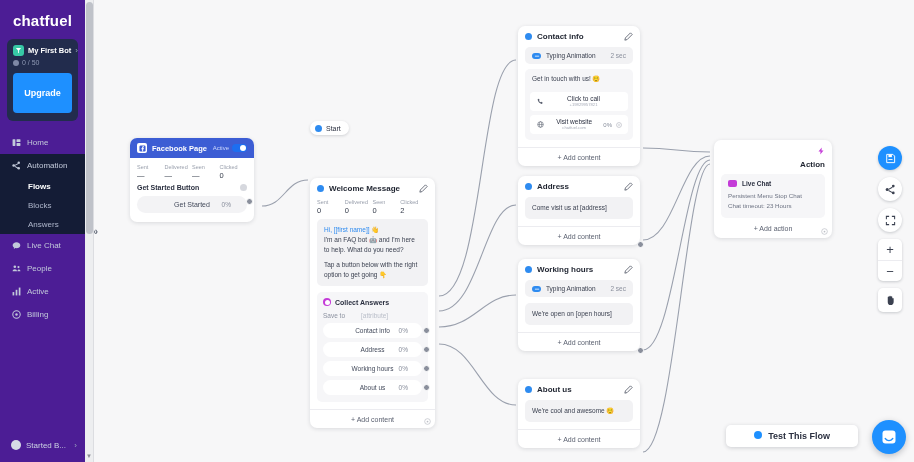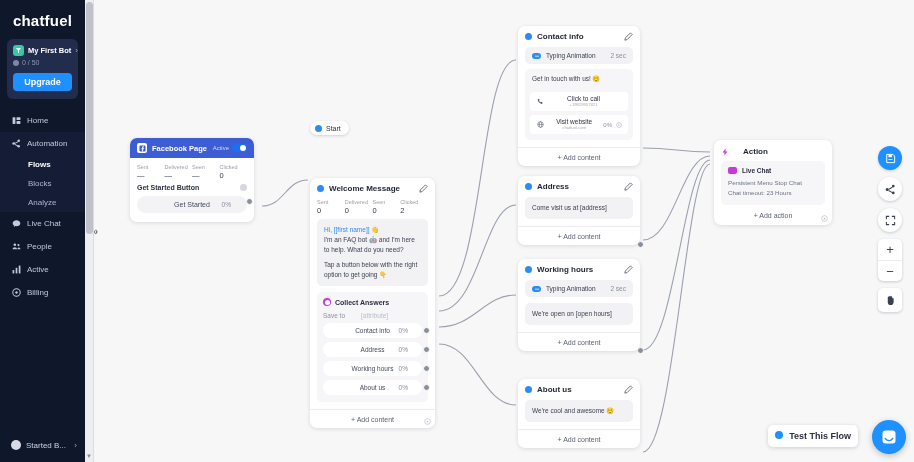--- a/index.html
+++ b/index.html
@@ -8,21 +8,21 @@
     font-family: "Liberation Sans", sans-serif;
     background: #f4f5f7;
     position: relative;
     -webkit-font-smoothing: antialiased;
   }
 
   
   .sidebar {
     position: absolute; left: 0; top: 0;
     width: 85px; height: 462px;
-    background: #0f172a;
+    background: #4c1d95;
     color: #c9d0e0;
     display: flex; flex-direction: column;
   }
   .brand {
     font-size: 15px; font-weight: 700; color: #fff;
     text-align: center; padding: 12px 0 8px 0;
     letter-spacing: .2px;
   }
   .bot-card {
     margin: 2px 7px 0 7px;
@@ -38,21 +38,21 @@
   }
   .bot-avatar svg { width: 7px; height: 7px; display: block; }
   .bot-name { font-size: 7.5px; color: #fff; font-weight: 600; white-space: nowrap; }
   .bot-chevron { font-size: 8px; color: #9aa4bf; margin-left: auto; }
   .bot-quota { display: flex; align-items: center; gap: 3px; margin-top: 3px; }
   .quota-dot { width: 6px; height: 6px; border-radius: 50%; background: #7e88a6; }
   .quota-text { font-size: 7px; color: #8f99b5; }
   .upgrade-btn {
     display: block; width: 100%; margin-top: 7px;
     background: #1e90ff; color: #fff; border: none;
-    border-radius: 4px; padding: 4px 0;
+    border-radius: 4px; padding: 15px 0;
     font-size: 9px; font-weight: 700;
     font-family: "Liberation Sans", sans-serif;
     cursor: pointer;
   }
   .nav { margin-top: 10px; flex: 1; }
   .nav-item {
     display: flex; align-items: center; gap: 6px;
     padding: 7px 0 7px 11px;
     font-size: 8px; color: #c2c9da; cursor: pointer;
   }
@@ -215,21 +215,21 @@
   .cta-ico { width: 9px; flex: none; display:flex; align-items:center; justify-content:center; }
   .cta-ico svg { width: 7px; height: 7px; display: block; fill: #5b6170; }
   .cta-mid { flex: 1; text-align: center; line-height: 1.1; }
   .cta-title { font-size: 6.5px; color: #2b3040; }
   .cta-sub { font-size: 4.2px; color: #a7acb8; margin-top: .5px; }
   .cta-pct { font-size: 6px; color: #878d9b; margin-right: 4px; }
   .cta-gear { width: 6px; height: 6px; opacity: .5; }
   .cta-gear svg { width: 6px; height: 6px; display: block; }
 
   
-  .action-head { display: flex; align-items: flex-end; gap: 14px; padding: 7px 7px 5px 7px; }
+  .action-head { display: flex; align-items: flex-end; gap: 5px; padding: 7px 7px 5px 7px; flex-direction: column; }
   .action-icon svg { width: 8px; height: 8px; display: block; }
   .action-card { background: #f6f6f8; border-radius: 5px; padding: 6px 7px 7px 7px; margin: 0 7px; }
   .lc-row { display: flex; align-items: center; gap: 5px; }
   .lc-icon { width: 9px; height: 7px; border-radius: 2px; background: #c43bd8; flex: none; }
   .lc-label { font-size: 6.5px; font-weight: 700; color: #2b3040; }
   .lc-detail { font-size: 6.2px; color: #6d7383; line-height: 1.6; margin-top: 4px; }
   .add-action { text-align: center; font-size: 7px; color: #5b6170; padding: 7px 0 6px 0; cursor: pointer; }
 
   
   .toolbar { position: absolute; right: 12px; top: 146px; width: 24px; }
@@ -251,21 +251,21 @@
   }
   .tb-group .tb-cell + .tb-cell { border-top: 1px solid #ececf0; }
   .tb-btn.square { border-radius: 5px; }
 
   
   .test-flow {
     position: absolute; right: 56px; bottom: 15px;
     background: #fff; border-radius: 5px;
     box-shadow: 0 1px 4px rgba(16,24,40,.18);
     display: flex; gap: 6px;
-    padding: 6px 7px; font-size: 9px; color: #2b3040; font-weight: 600;
+    padding: 6px 28px; font-size: 9px; color: #2b3040; font-weight: 600;
     cursor: pointer;
   }
   .tf-dot { width: 8px; height: 8px; border-radius: 50%; background: #1e90ff; }
   .chat-fab {
     position: absolute; right: 8px; bottom: 8px;
     width: 34px; height: 34px; border-radius: 50%;
     background: #1e90ff; display: flex; align-items: center; justify-content: center;
     box-shadow: 0 2px 6px rgba(16,24,40,.25); cursor: pointer;
   }
   .chat-fab svg { width: 16px; height: 16px; display: block; }
@@ -311,21 +311,21 @@
             <circle cx="12" cy="3" r="2.2"></circle>
             <circle cx="12" cy="13" r="2.2"></circle>
             <circle cx="3" cy="8" r="2.4"></circle>
             <path d="M4.6 7l6-3.2.8 1.4-6 3.2zM5.4 9l6 3.2-.8 1.4-6-3.2z"></path>
           </svg>
       </span>
       <span>Automation</span>
     </div>
     <div class="sub-item selected">Flows</div>
     <div class="sub-item">Blocks</div>
-    <div class="sub-item">Analyze</div>
+    <div class="sub-item">Answers</div>
 
     <div class="nav-item">
       <span class="nav-icon">
         <svg viewBox="0 0 16 16">
             <path d="M8 2C4.2 2 1.2 4.4 1.2 7.4c0 1.7 1 3.2 2.6 4.2L3.2 14l2.8-1.4c.6.1 1.3.2 2 .2 3.8 0 6.8-2.4 6.8-5.4S11.8 2 8 2z"></path>
           </svg>
       </span>
       <span>Live Chat</span>
     </div>
 

